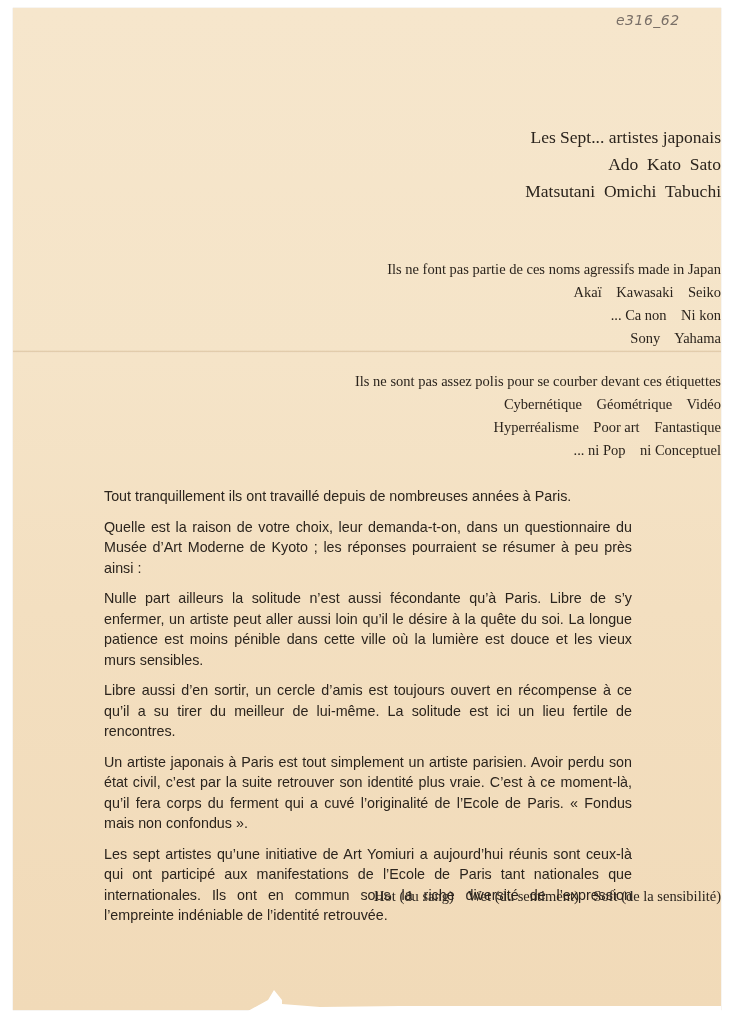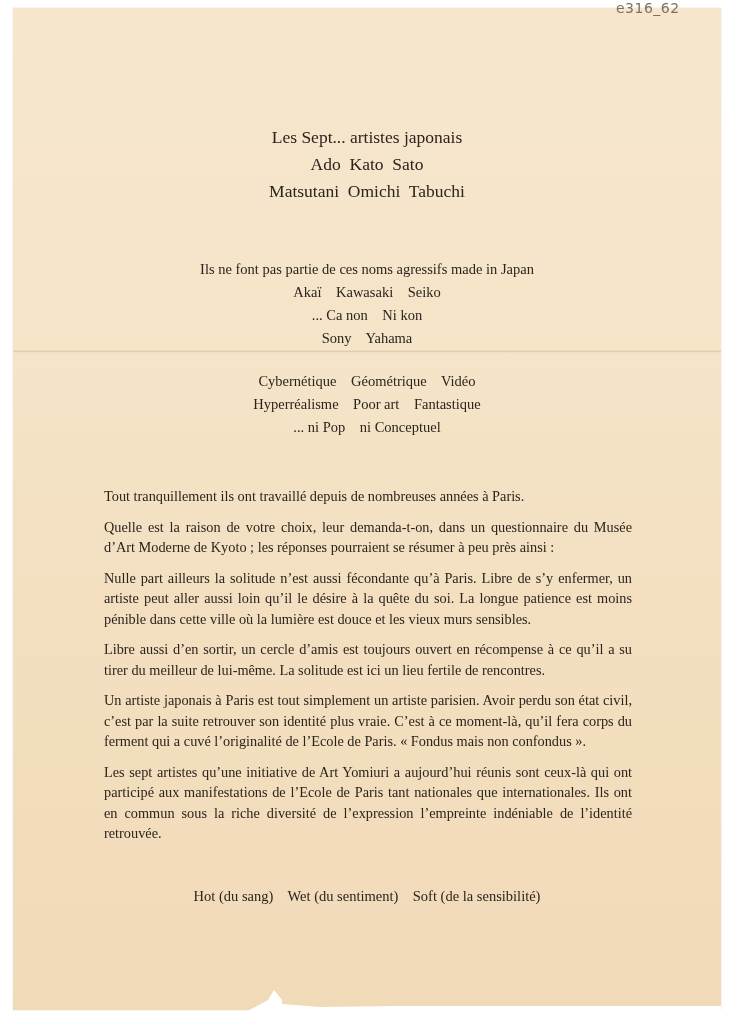--- a/index.html
+++ b/index.html
@@ -10,35 +10,35 @@
       box-shadow: 0 0 1px rgba(120,90,50,0.35);
     }
     .fold {
       position: absolute; left: 0; width: 708px; top: 342px; height: 3px;
       background: linear-gradient(180deg, rgba(200,170,130,0.0), rgba(190,160,120,0.35), rgba(255,245,230,0.4));
     }
     .tear {
       position: absolute; left: 0; top: 0; width: 735px; height: 1024px; pointer-events: none;
     }
     .annotation {
-      position: absolute; left: 616px; top: 0;
-      font-family: "DejaVu Sans", sans-serif; 
+      position: absolute; left: 616px; top: 12px;
+      font-family: "DejaVu Sans", sans-serif; font-style: italic;
       font-size: 14px; color: #7a7068; letter-spacing: 0.5px;
     }
     .center-block {
-      position: absolute; left: 13px; width: 708px; text-align: center;
+      position: absolute; left: 13px; width: 708px; text-align: right;
       font-family: "Liberation Serif", serif; color: #2b241d;
     }
     .title-block { top: 124px; font-size: 17.5px; line-height: 27px; }
     .list-block { font-size: 14.5px; line-height: 23px; }
     .list-a { top: 258px; }
     .list-b { top: 370px; }
     .body-text {
       position: absolute; left: 104px; width: 528px;
-      font-family: Liberation Serif, serif; color: #2b241d;
+      font-family: Liberation Sans, sans-serif; color: #2b241d;
       font-size: 14.3px; line-height: 20.5px; text-align: justify;
     }
     .body-text p { margin: 0 0 10px 0; }
     .footer-line { top: 888px; font-size: 14.5px; }
   </style>
 </head>
 <body>
 
 <div class="paper">
   <div class="fold"></div>
@@ -58,20 +58,21 @@
 </div>
 
 <div class="center-block list-block list-a">
   <div style="white-space:pre">Ils ne font pas partie de ces noms agressifs made in Japan</div>
   <div style="white-space:pre">Akaï    Kawasaki    Seiko</div>
   <div style="white-space:pre">... Ca non    Ni kon</div>
   <div style="white-space:pre">Sony    Yahama</div>
 </div>
 
 <div class="center-block list-block list-b">
+  <div style="white-space:pre">Ils ne sont pas assez polis pour se courber devant ces étiquettes</div>
   <div style="white-space:pre">Cybernétique    Géométrique    Vidéo</div>
   <div style="white-space:pre">Hyperréalisme    Poor art    Fantastique</div>
   <div style="white-space:pre">... ni Pop    ni Conceptuel</div>
 </div>
 
 <div class="body-text" style="top:486px;">
   <p>Tout tranquillement ils ont travaillé depuis de nombreuses années à Paris.</p>
   <p>Quelle est la raison de votre choix, leur demanda-t-on, dans un questionnaire du Musée d’Art Moderne de Kyoto ; les réponses pourraient se résumer à peu près ainsi :</p>
   <p>Nulle part ailleurs la solitude n’est aussi fécondante qu’à Paris. Libre de s’y enfermer, un artiste peut aller aussi loin qu’il le désire à la quête du soi. La longue patience est moins pénible dans cette ville où la lumière est douce et les vieux murs sensibles.</p>
   <p>Libre aussi d’en sortir, un cercle d’amis est toujours ouvert en récompense à ce qu’il a su tirer du meilleur de lui-même. La solitude est ici un lieu fertile de rencontres.</p>

